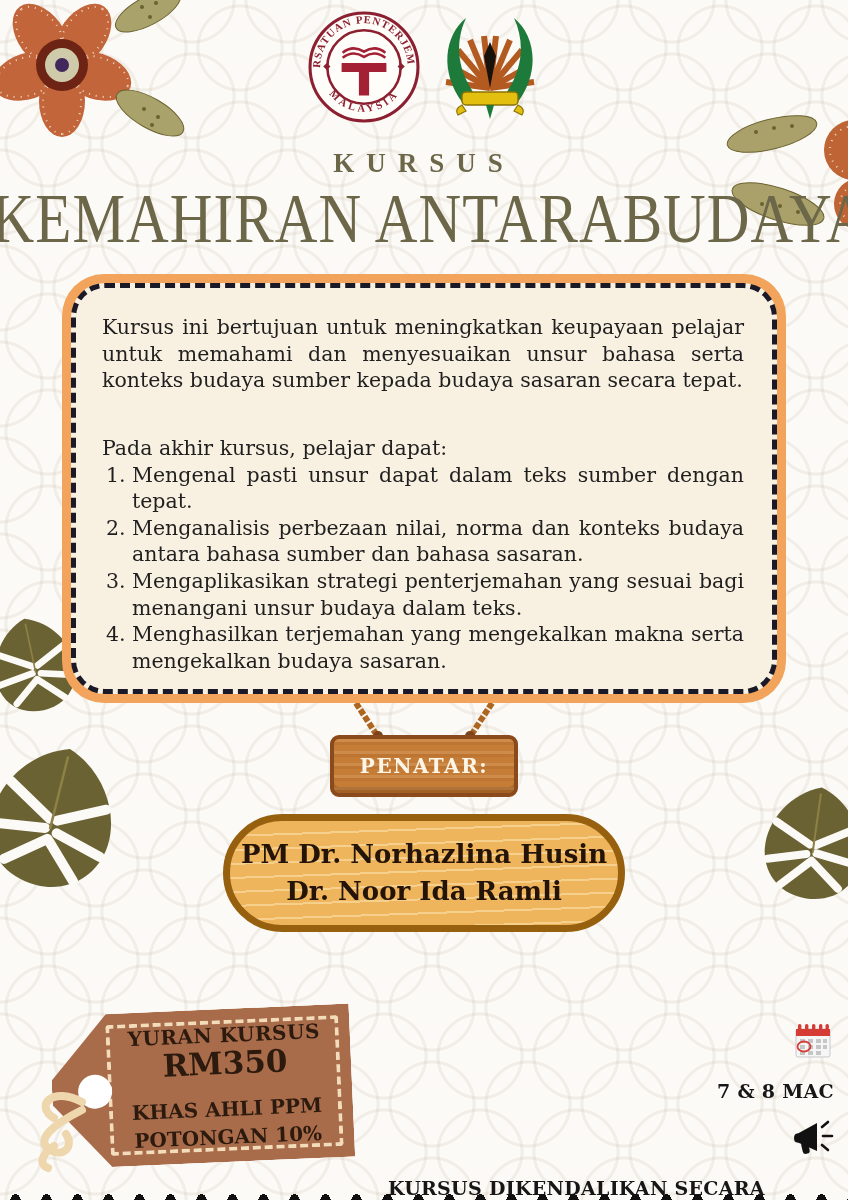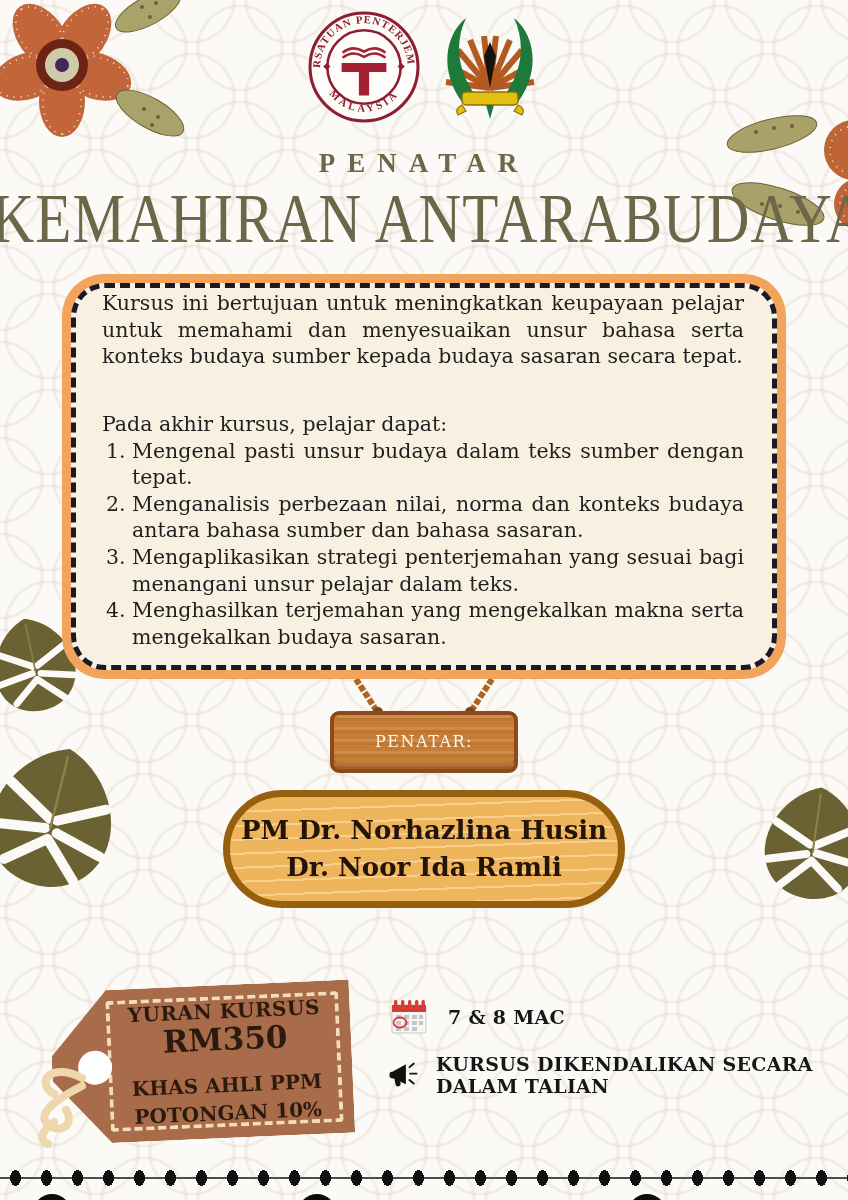--- a/index.html
+++ b/index.html
@@ -20,37 +20,37 @@
   .logos{ display:flex; justify-content:center; align-items:center; gap:20px; padding-top:10px; }
 
   
   .kicker{ margin-top:24px; text-align:center; font-family:"Liberation Serif",serif; font-weight:bold;
            font-size:27px; letter-spacing:12px; color:#6c6749; }
   .main-title{ margin-top:6px; text-align:center; font-family:"Liberation Serif",serif; font-weight:normal;
            font-size:58px; letter-spacing:1px; color:#6c6749; transform:scale(1.02,1.22); transform-origin:center; white-space:nowrap; }
 
   
   .box-outer{ margin:22px 62px 0; background:#f2a45c; border-radius:42px; padding:9px; }
-  .box-inner{ background:#f8f0e1; border:5px dashed #191927; border-radius:34px; padding:2px 28px 14px 26px; }
+  .box-inner{ background:#f8f0e1; border:5px dashed #191927; border-radius:34px; padding:26px 28px 14px 26px; }
   .intro{ font-size:20.5px; line-height:1.3; text-align:justify; }
   .outcomes-heading{ font-size:20.5px; line-height:1.3; margin-top:41px; }
   .outcomes{ margin:0; padding-left:30px; list-style:decimal; }
   .outcomes li{ font-size:20.5px; line-height:1.3; text-align:justify; }
 
   
   .sign-wrap{ width:240px; margin:0 auto; text-align:center; }
   .sign-board{ width:188px; height:62px; margin:-4px auto 0; position:relative;
     background:linear-gradient(180deg,#cd823c 0%,#c0722c 55%,#b3661f 100%);
     background-image:repeating-linear-gradient(180deg, rgba(255,235,200,.14) 0 3px, rgba(120,60,10,.10) 3px 6px, transparent 6px 12px);
     background-color:#c57c36;
     border:4px solid #8a4a1c; border-radius:9px;
     display:flex; align-items:center; justify-content:center;
     box-shadow:inset 0 -6px 0 rgba(90,40,5,.25);
   }
-  .sign-board span{ color:#fdf5e6; font-weight:normal; font-size:16px; letter-spacing:1.5px; }
+  .sign-board span{ color:#fdf5e6; font-weight:bold; font-size:20px; letter-spacing:1.5px; }
 
   
   .pill{ width:402px; margin:17px auto 0; background:#efb55c;
     background-image:repeating-linear-gradient(178deg, rgba(255,240,200,.45) 0 2px, transparent 2px 14px);
     border:7px solid #96600f; border-radius:60px; padding:15px 10px; text-align:center; }
   .pill div{ font-weight:bold; font-size:26px; color:#241307; line-height:1.42; }
 
   
   .bottom{ display:flex; align-items:flex-start; margin-top:76px; padding:0 14px 0 36px; height:175px; }
   .tag-area{ position:relative; width:330px; height:170px; flex:none; }
@@ -63,21 +63,21 @@
     width:34px; height:34px; background:#fff; border-radius:50%; }
   .tag-text{ position:absolute; left:62px; right:14px; top:0; bottom:0;
     display:flex; flex-direction:column; align-items:center; justify-content:center; text-align:center; color:#2d1a0e; }
   .tag-l1{ font-weight:bold; font-size:20px; letter-spacing:.5px; }
   .tag-l2{ font-weight:bold; font-size:31px; margin-top:-2px; }
   .tag-l3{ font-weight:bold; font-size:20px; margin-top:16px; }
   .tag-l4{ font-weight:bold; font-size:20px; margin-top:4px; }
   .tag-string{ position:absolute; left:-12px; top:76px; }
 
   .details{ flex:1; display:flex; flex-direction:column; gap:15px; padding-left:22px; padding-top:12px; }
-  .detail{ display:flex; align-items:center; gap:18px; }
+  .detail{ display:flex; align-items:flex-end; gap:18px;flex-direction:column; }
   .detail .txt{ font-weight:bold; font-size:19px; letter-spacing:.3px; color:#161616; }
 
   
   .beads{ height:18px; margin-top:10px;
     background-image:
       radial-gradient(ellipse 5.5px 8px at 15.5px 9px, #101010 98%, transparent),
       linear-gradient(#4d4d4d,#4d4d4d);
     background-size:31px 18px, 100% 2px;
     background-position:0 0, 0 8px;
     background-repeat:repeat-x; }
@@ -227,31 +227,31 @@
         <path d="M50 78 L44 46 L50 32 L56 46 Z" fill="#17120c"></path>
         <path d="M22 92 C0 62 4 26 26 8 C14 34 18 62 36 86 Z" fill="#1d7a3a"></path>
         <path d="M78 92 C100 62 96 26 74 8 C86 34 82 62 64 86 Z" fill="#1d7a3a"></path>
         <rect x="22" y="82" width="56" height="13" rx="4" fill="#e3c010" stroke="#8a7206" stroke-width="1.5"></rect>
         <path d="M22 95 q-8 4 -4 10 l8 -4 z" fill="#e3c010" stroke="#8a7206" stroke-width="1.2"></path>
         <path d="M78 95 q8 4 4 10 l-8 -4 z" fill="#e3c010" stroke="#8a7206" stroke-width="1.2"></path>
         <path d="M46 95 h8 l-4 14 z" fill="#1d7a3a"></path>
       </svg>
     </div>
 
-    <div class="kicker">PENATAR</div>
+    <div class="kicker">KURSUS</div>
     <div class="main-title">KEMAHIRAN ANTARABUDAYA</div>
 
     <div class="box-outer">
       <div class="box-inner">
         <p class="intro">Kursus ini bertujuan untuk meningkatkan keupayaan pelajar untuk memahami dan menyesuaikan unsur bahasa serta konteks budaya sumber kepada budaya sasaran secara tepat.</p>
         <p class="outcomes-heading">Pada akhir kursus, pelajar dapat:</p>
         <ol class="outcomes">
-          <li>Mengenal pasti unsur budaya dalam teks sumber dengan tepat.</li>
+          <li>Mengenal pasti unsur dapat dalam teks sumber dengan tepat.</li>
           <li>Menganalisis perbezaan nilai, norma dan konteks budaya antara bahasa sumber dan bahasa sasaran.</li>
-          <li>Mengaplikasikan strategi penterjemahan yang sesuai bagi menangani unsur pelajar dalam teks.</li>
+          <li>Mengaplikasikan strategi penterjemahan yang sesuai bagi menangani unsur budaya dalam teks.</li>
           <li>Menghasilkan terjemahan yang mengekalkan makna serta mengekalkan budaya sasaran.</li>
         </ol>
       </div>
     </div>
 
     <div class="sign-wrap">
       <svg width="240" height="36" viewBox="0 0 240 36" style="display:block; margin:0 auto;">
         <path d="M52 0 L74 34" stroke="#ad651f" stroke-width="6" stroke-dasharray="6 2"></path>
         <path d="M188 0 L166 34" stroke="#ad651f" stroke-width="6" stroke-dasharray="6 2"></path>
         <circle cx="74" cy="33" r="5" fill="#7e431a"></circle>

